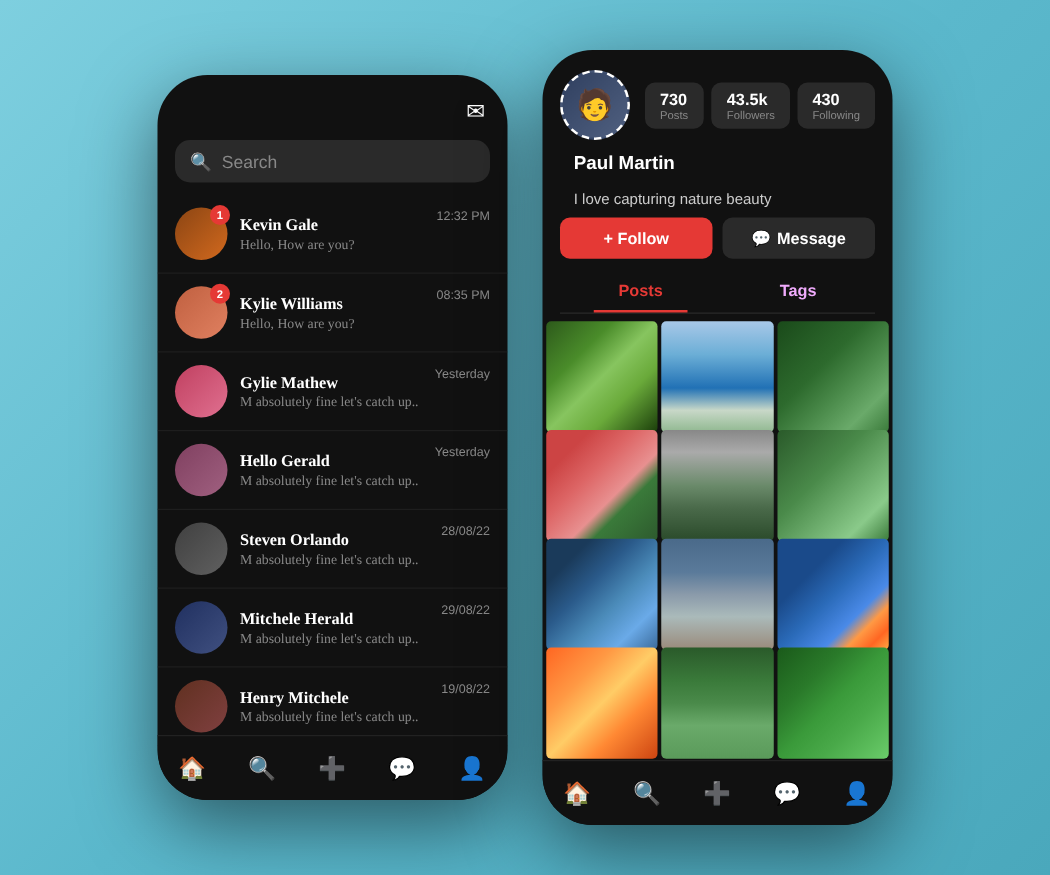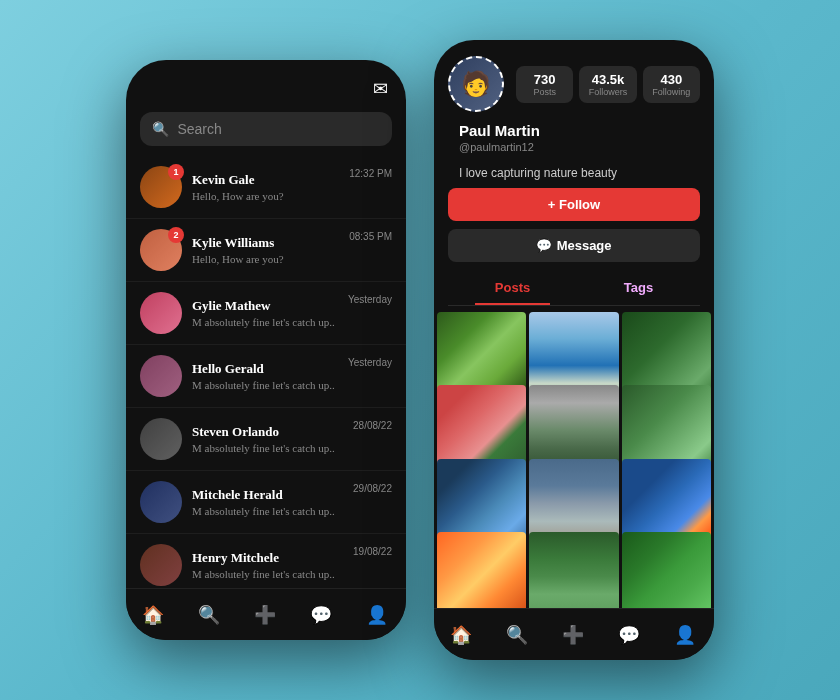--- a/index.html
+++ b/index.html
@@ -160,43 +160,41 @@
     }
     .profile-stats {
       display: flex;
       gap: 6px;
       flex: 1;
     }
     .stat-box {
       flex: 1;
       background: #2a2a2a;
       border-radius: 8px;
-      text-align: center;
-      padding: 6px 0;
+      padding: 6px 12px;
     }
     .stat-num {
       color: #fff;
       font-size: 13px;
       font-weight: 700;
     }
     .stat-label {
       color: #888;
       font-size: 9px;
     }
 
     .profile-info { padding: 0 25px 8px; }
     .profile-name { color: #fff; font-size: 15px; font-weight: 700; }
     .profile-handle { color: #888; font-size: 11px; margin-top: 2px; }
     .profile-bio { color: #ccc; font-size: 12px; margin-top: 13px; }
 
     .action-buttons {
       display: flex;
       gap: 8px;
       padding: 0 14px 10px;
-      flex-direction: column;
     }
     .btn-follow {
       flex: 1;
       background: #e53935;
       color: #fff;
       border: none;
       border-radius: 8px;
       padding: 9px;
       font-size: 13px;
       font-weight: 600;
@@ -393,21 +391,20 @@
         </div>
         <div class="stat-box">
           <div class="stat-num">430</div>
           <div class="stat-label">Following</div>
         </div>
       </div>
     </div>
 
     <div class="profile-info">
       <div class="profile-name">Paul Martin</div>
-      <div class="profile-handle">@paulmartin12</div>
       <div class="profile-bio">I love capturing nature beauty</div>
     </div>
 
     <div class="action-buttons">
       <button class="btn-follow">+ Follow</button>
       <button class="btn-message">
         <span>💬</span>
         <span>Message</span>
       </button>
     </div>

